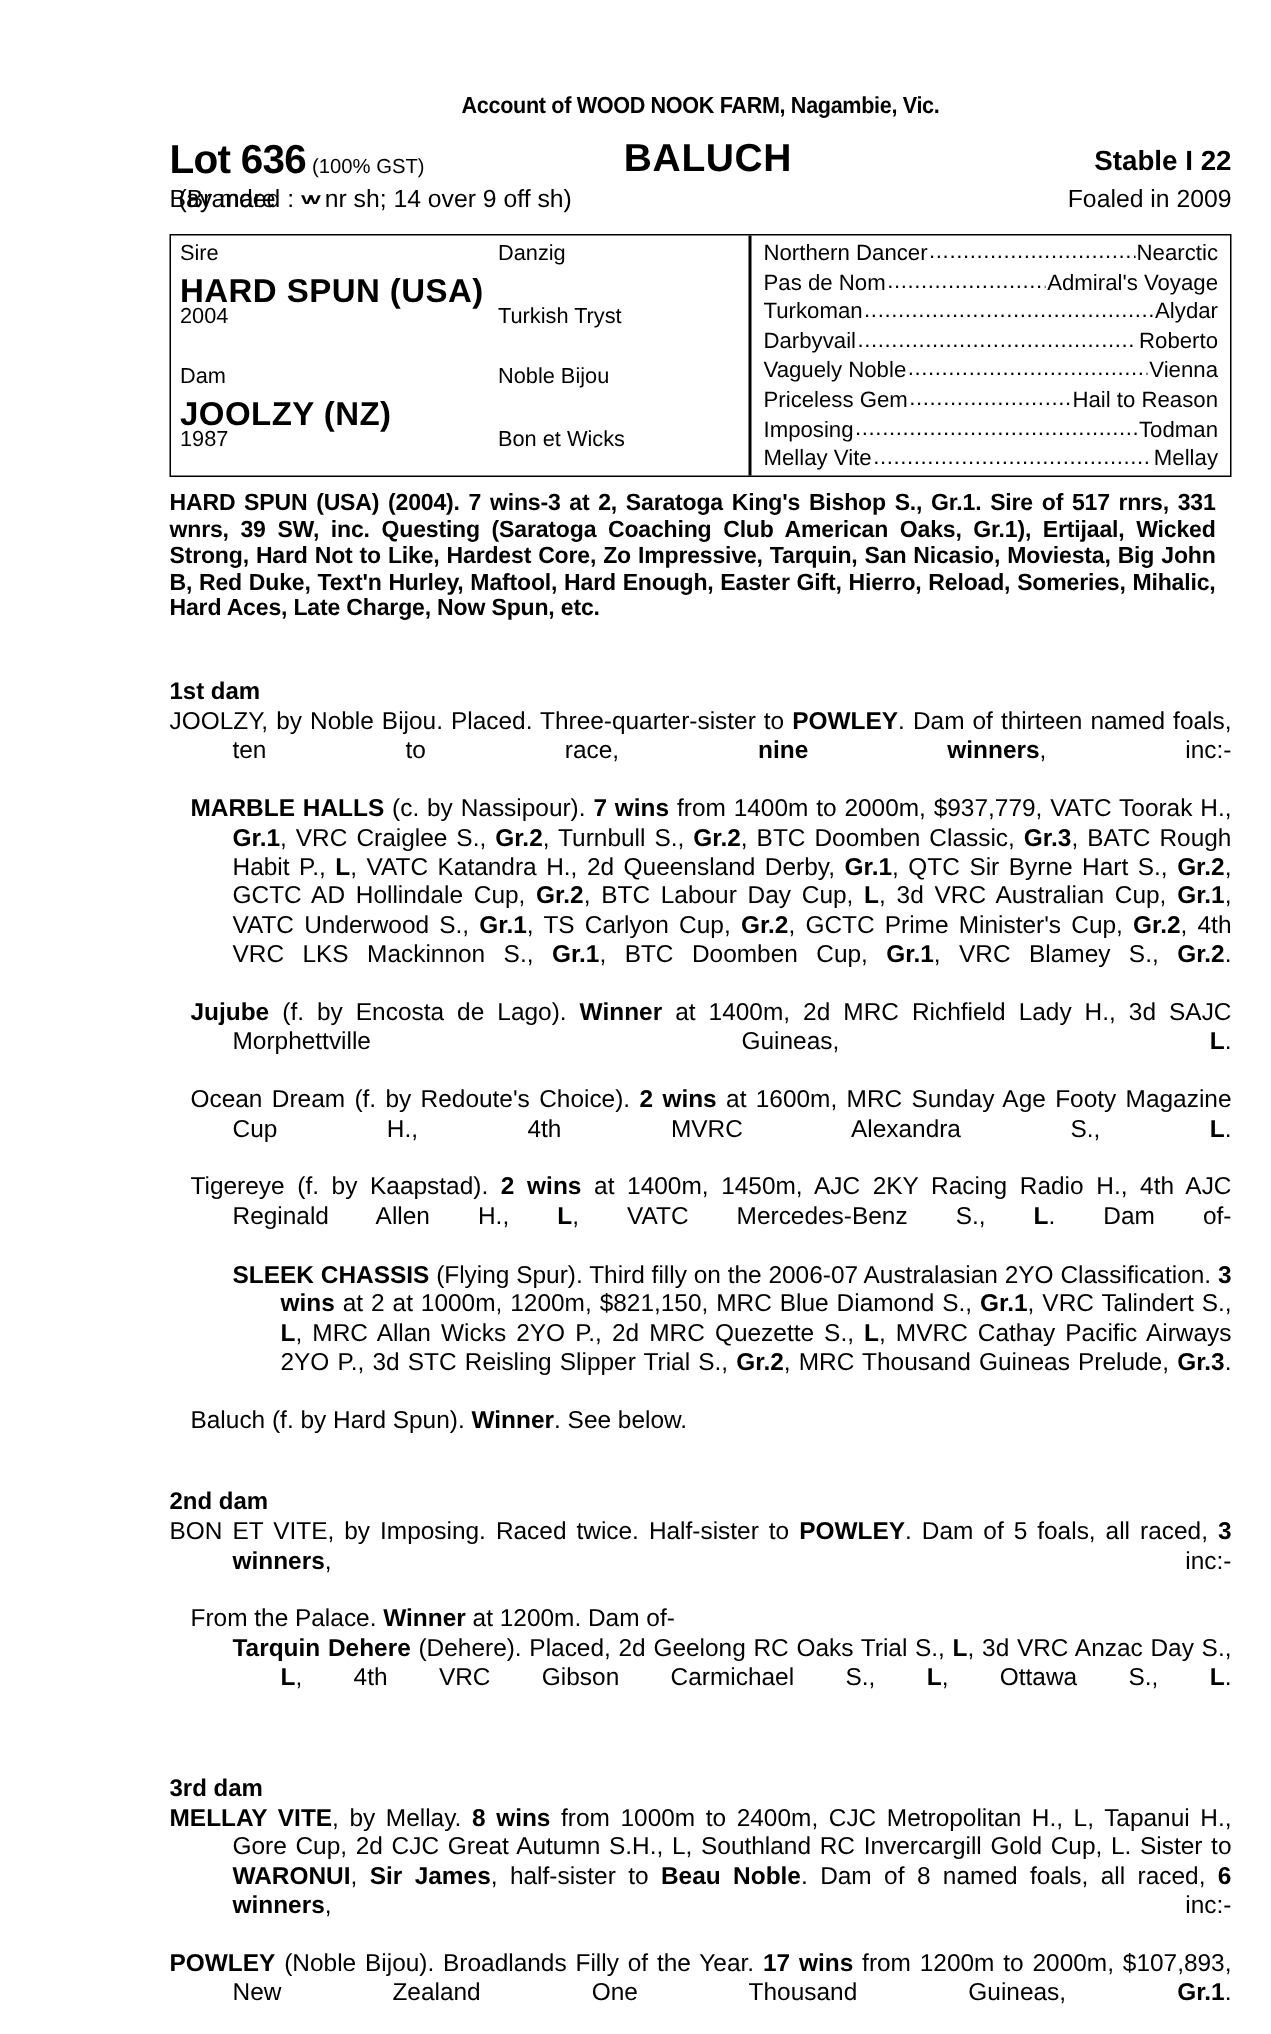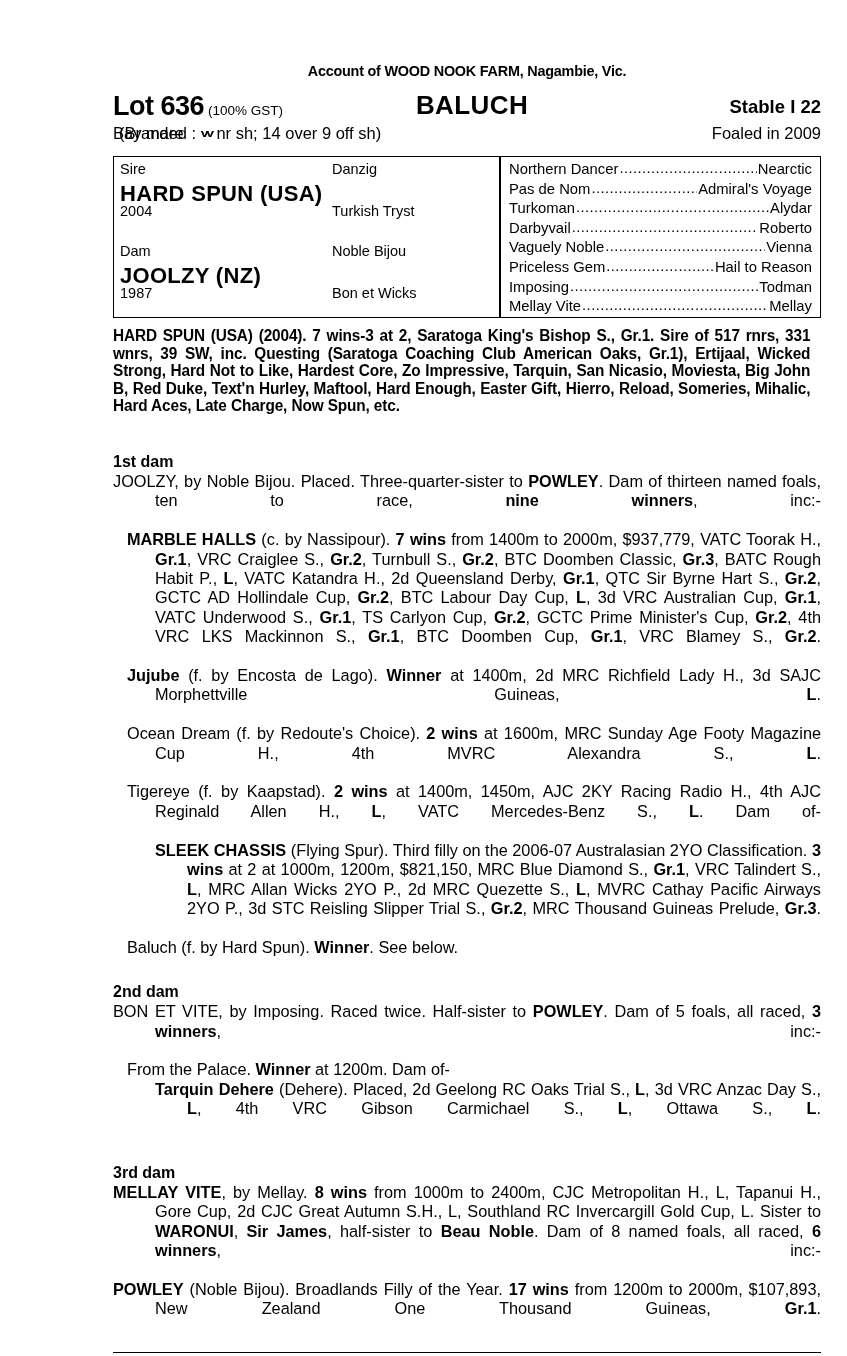--- a/index.html
+++ b/index.html
@@ -176,21 +176,21 @@
     text-align: justify;
     letter-spacing: -0.12px;
     transform: scaleX(0.985);
     transform-origin: left top;
   }
 
   
   .dam-head {
     font-size: 16px;
     font-weight: bold;
-    margin-top: 26px;
+    margin-top: 36px;
     margin-bottom: 1px;
   }
   .dam-head.first { margin-top: 38px; }
   p.entry {
     margin: 0;
     font-size: 16.3px;
     line-height: 19.4px;
     text-align: justify;
     text-justify: inter-word;
   }

